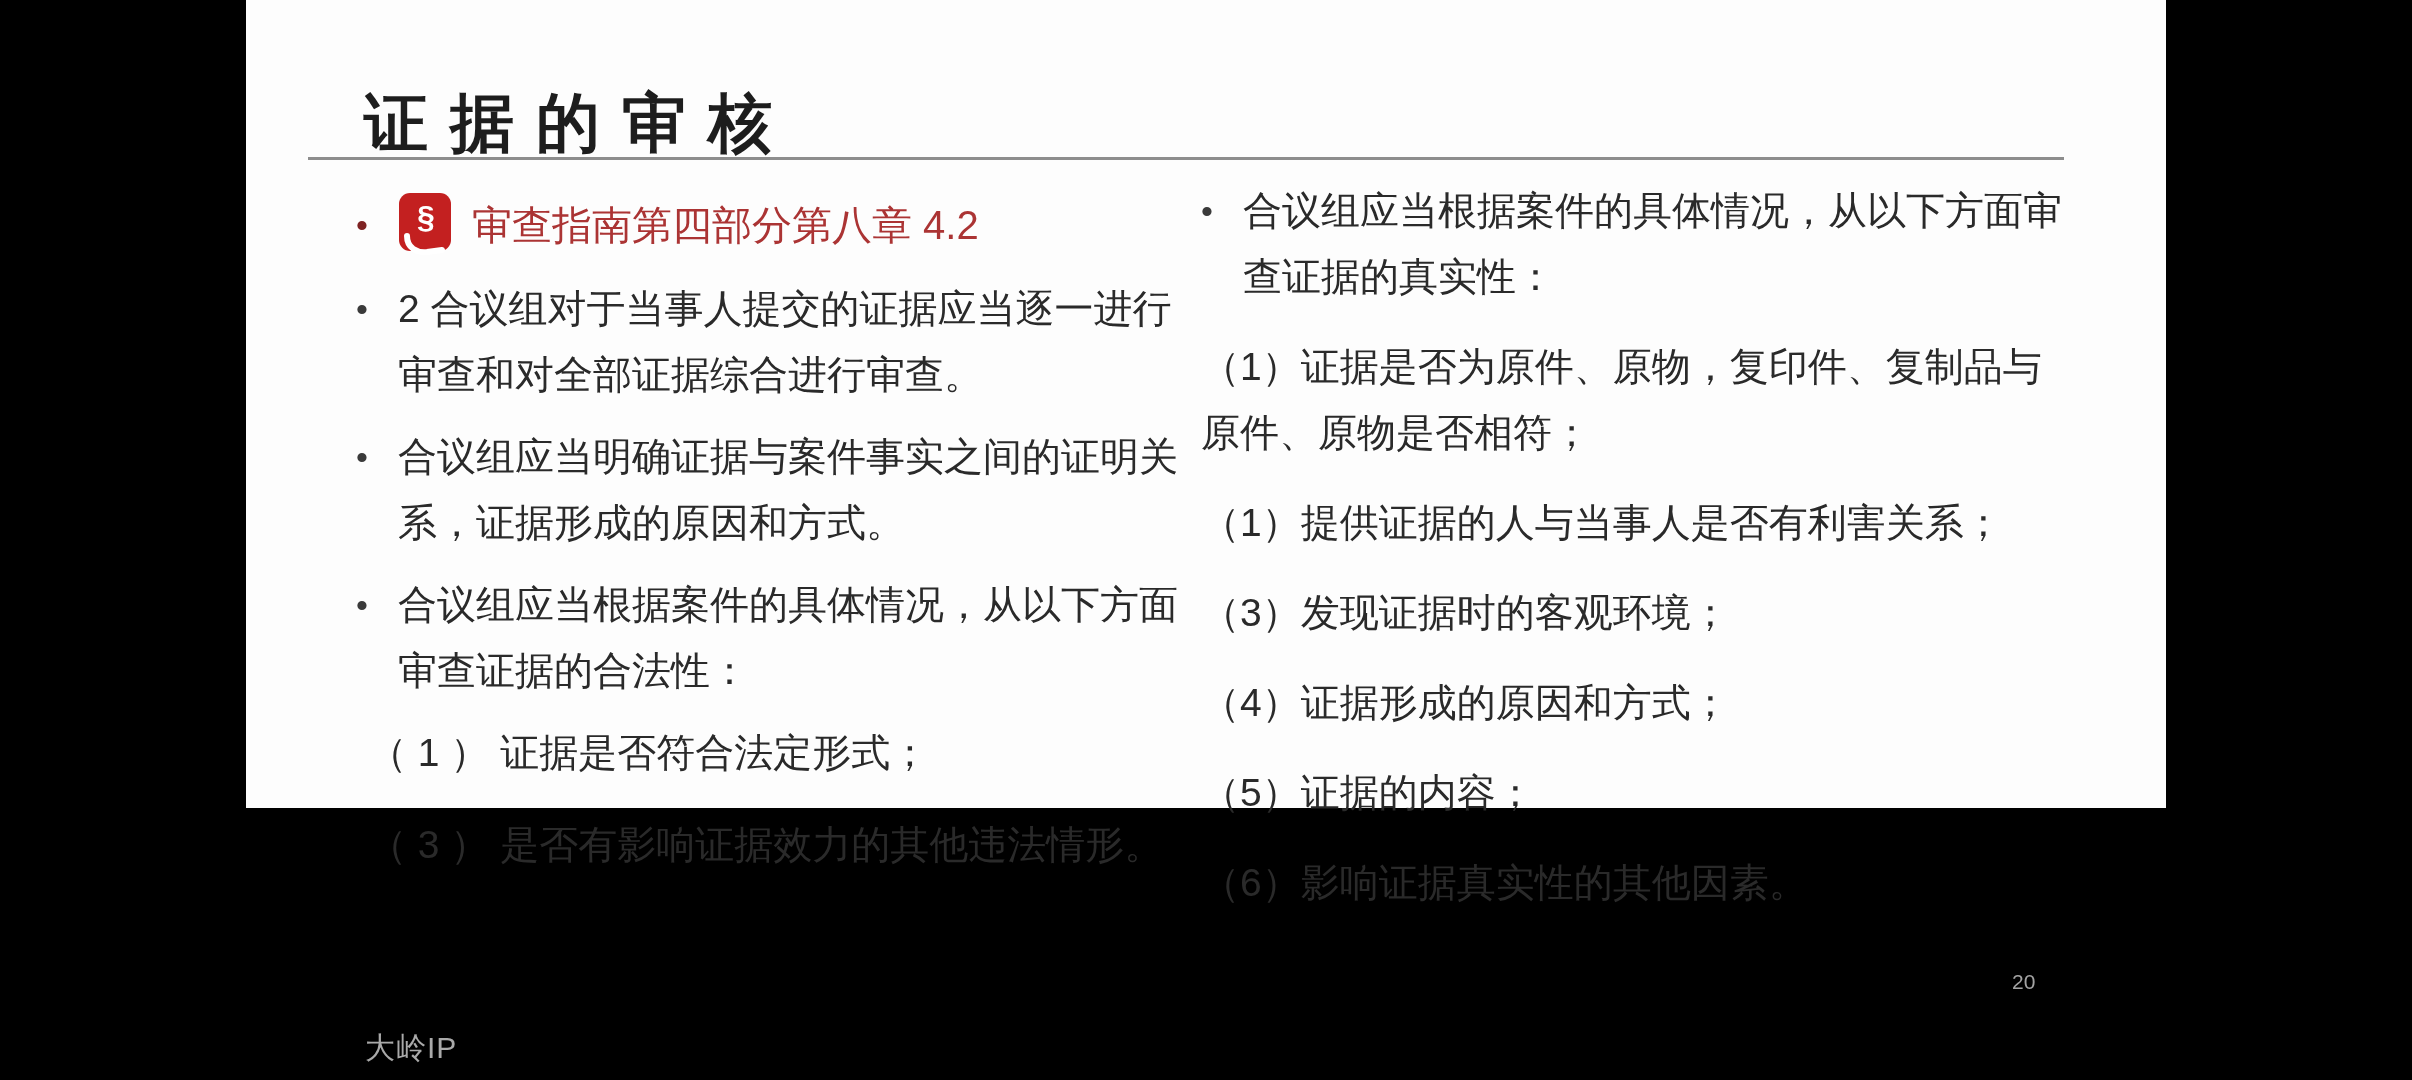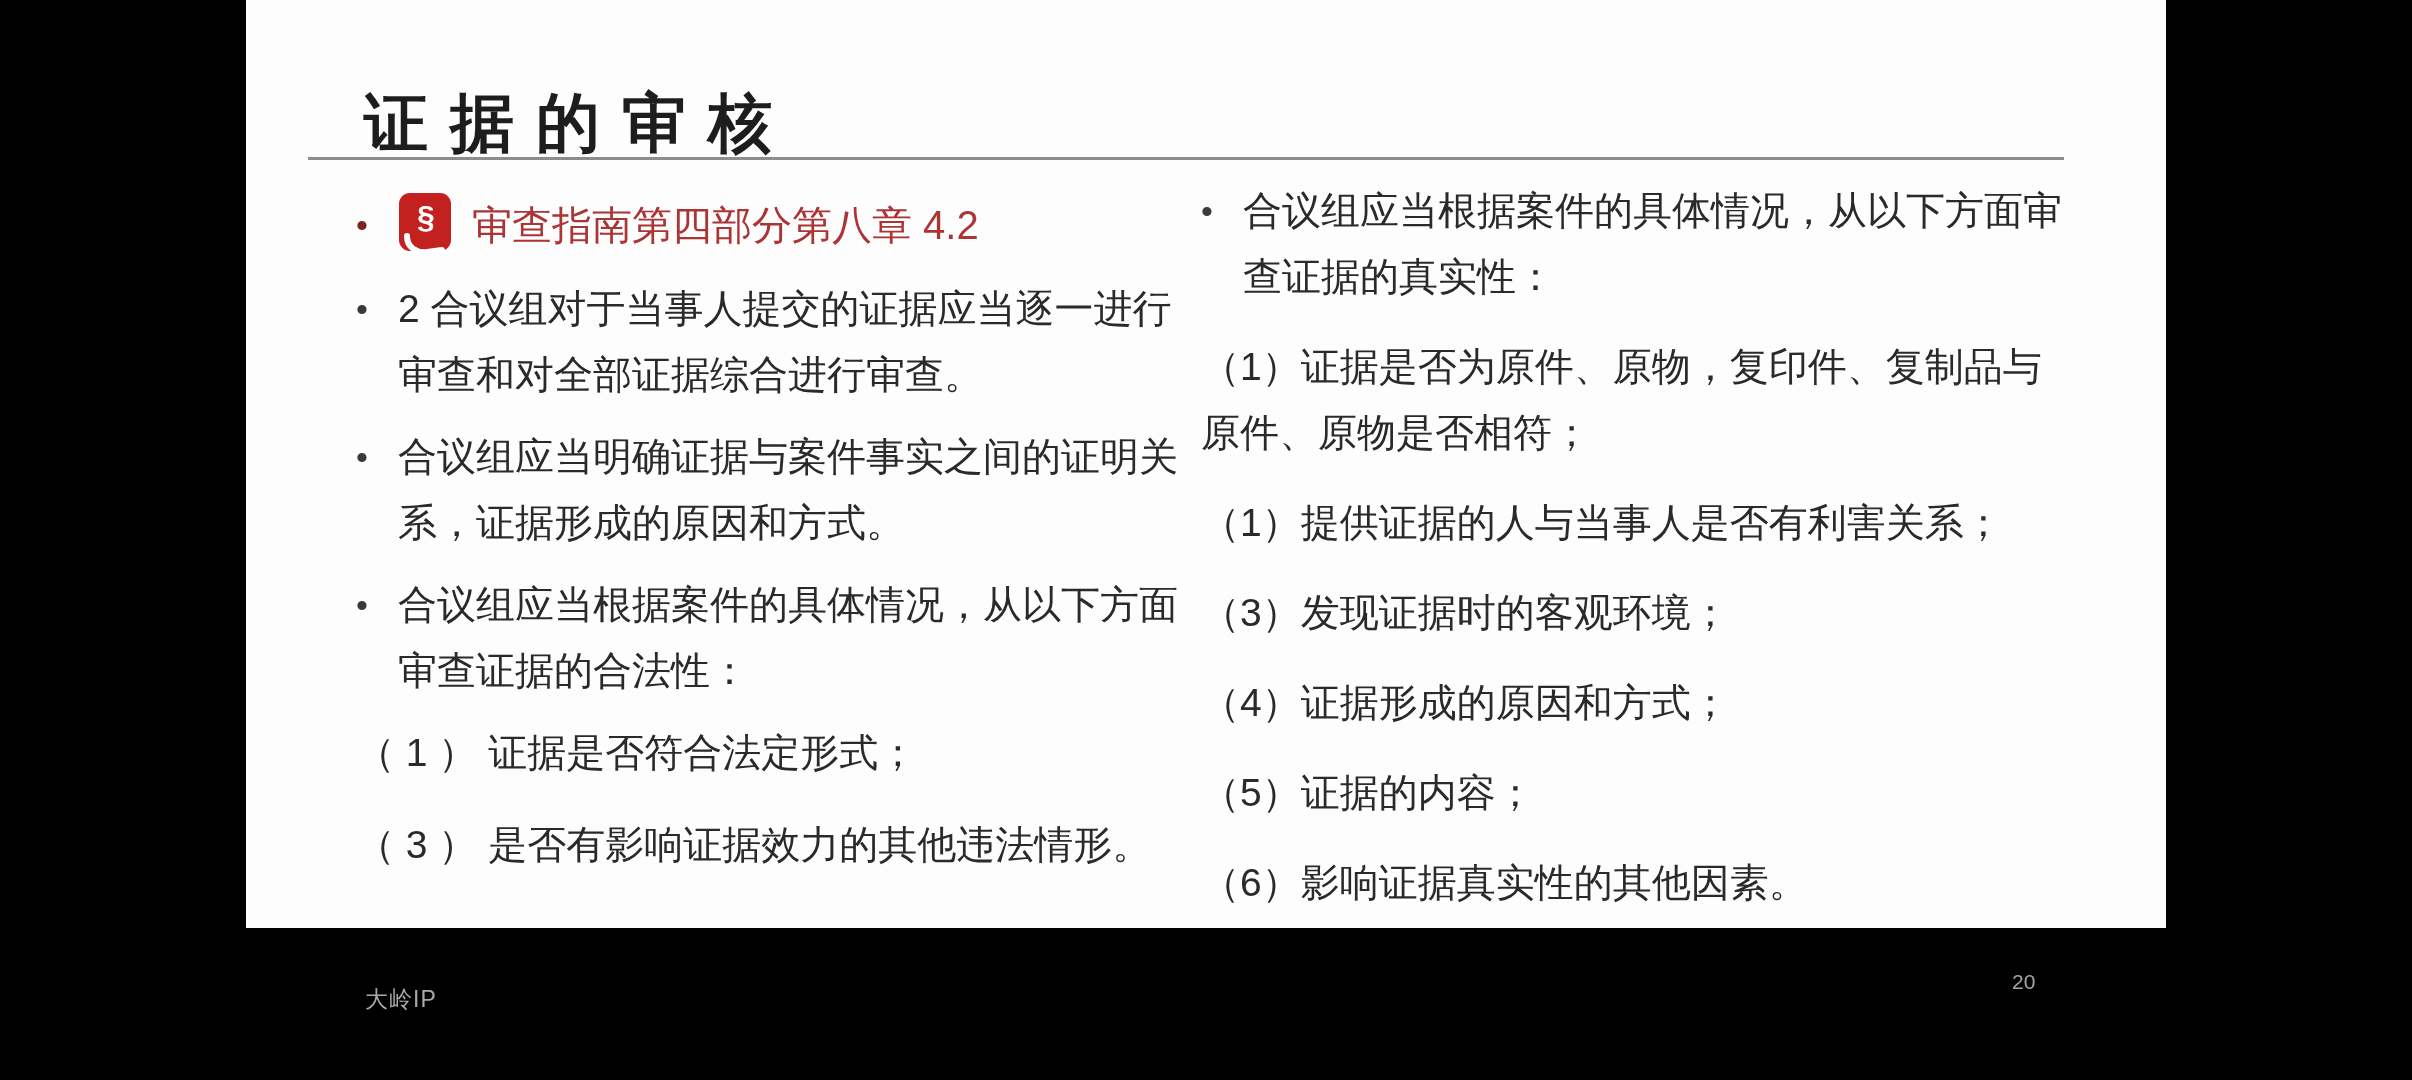--- a/index.html
+++ b/index.html
@@ -24,21 +24,21 @@
     background: #000000;
   }
   .bar.left  { left: 0;      width: 246px; }
   .bar.right { left: 2166px; width: 246px; }
 
   .slide {
     position: absolute;
     left: 246px;
     top: 0;
     width: 1920px;
-    height: 928px;
+    height: 808px;
     background: #fdfdfd;
     color: #2a2a2a;
   }
 
   .slide-title {
     position: absolute;
     left: 118px;
     top: 88px;
     margin: 0;
     font-size: 64px;
@@ -74,21 +74,21 @@
   .col-right .bullet { margin-bottom: 24px; }
   .dot {
     flex: 0 0 42px;
     width: 42px;
     font-size: 34px;
     line-height: 66px;
     color: #3a3a3a;
   }
   .btxt { flex: 1; }
 
-  .num { margin: 0 0 26px 0; }
+  .num { margin: 0 0 26px 12px; }
   .col-right .num { margin: 0 0 24px 0; }
 
   .ref-line {
     display: flex;
     align-items: center;
     height: 74px;
     margin: 0 0 14px 0;
     color: #ab3434;
   }
   .ref-line .dot { line-height: 74px; color: #7e2222; }
@@ -99,22 +99,22 @@
     margin-right: 20px;
   }
   .ref-text {
     font-size: 40px;
     white-space: nowrap;
   }
 
   .footer-brand {
     position: absolute;
     left: 119px;
-    top: 984px;
-    font-size: 23px;
+    top: 1028px;
+    font-size: 30px;
     color: #a9a9a9;
     letter-spacing: 1px;
   }
   .footer-page {
     position: absolute;
     left: 1766px;
     top: 970px;
     font-size: 21px;
     color: #a3a3a3;
   }

